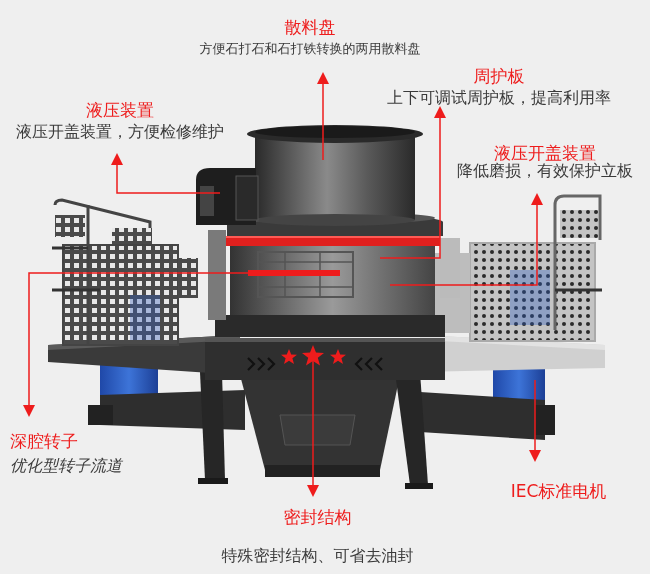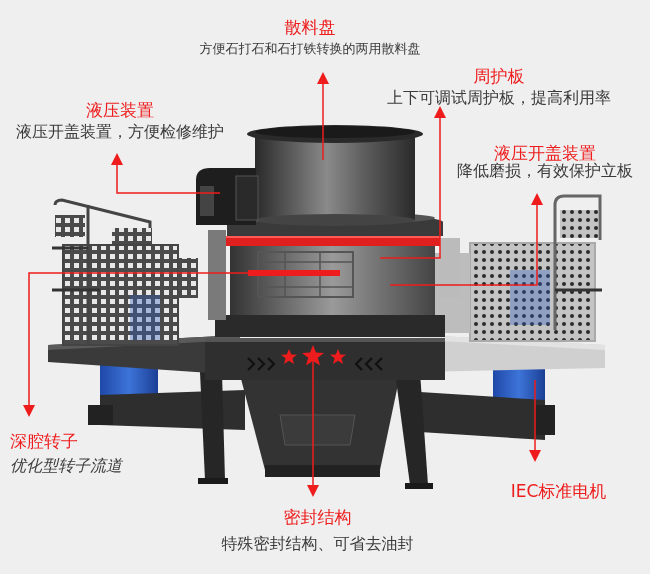--- a/index.html
+++ b/index.html
@@ -216,16 +216,16 @@
   <div class="title">深腔转子</div>
   <div class="desc" style="margin-top:7px;font-style:italic;">优化型转子流道</div>
 </div>
 
 <div class="label center" style="left:466px; top:481px; width:185px;">
   <div class="title">IEC标准电机</div>
 </div>
 
 <div class="label center" style="left:205px; top:507px; width:225px;">
   <div class="title">密封结构</div>
-  <div class="desc" style="margin-top:9px;">特殊密封结构、可省去油封</div>
+  <div class="desc" style="margin-top:21px;">特殊密封结构、可省去油封</div>
 </div>
 
 </div>
 
 </body></html>

